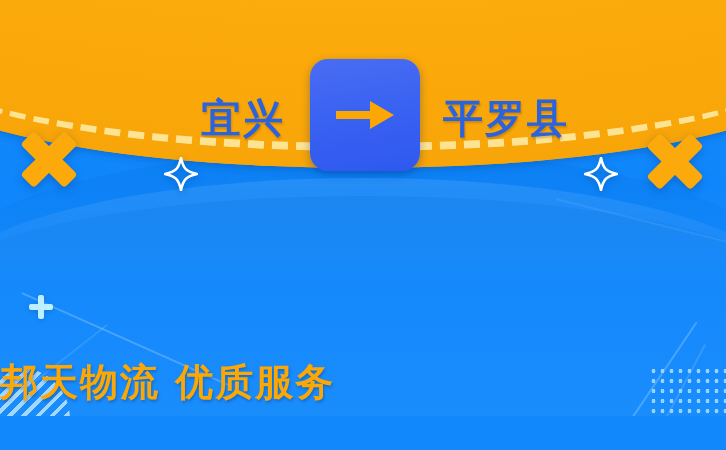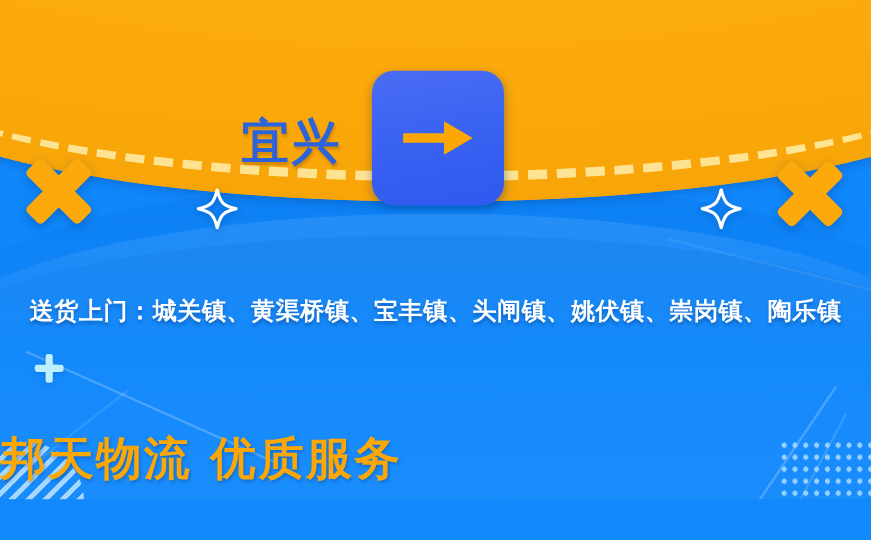--- a/index.html
+++ b/index.html
@@ -218,18 +218,18 @@
   <div class="city city-from">宜兴</div>
 
   <div class="badge">
     <span>
       <svg viewBox="0 0 62 40" width="62" height="40" aria-hidden="true">
         <path d="M2 16 H36 V6 L60 20 L36 34 V24 H2 Z" fill="#fca703"></path>
       </svg>
     </span>
   </div>
 
-
-  <div class="delivery">送货上门：城关镇、黄渠桥镇、宝丰镇、头闸镇、姚伏镇、崇岗镇、陶乐镇</div>
+  <div class="city city-to">平罗县</div>
+
 
   <div class="slogan">邦天物流 优质服务</div>
 
 </div>
 
 </body></html>

